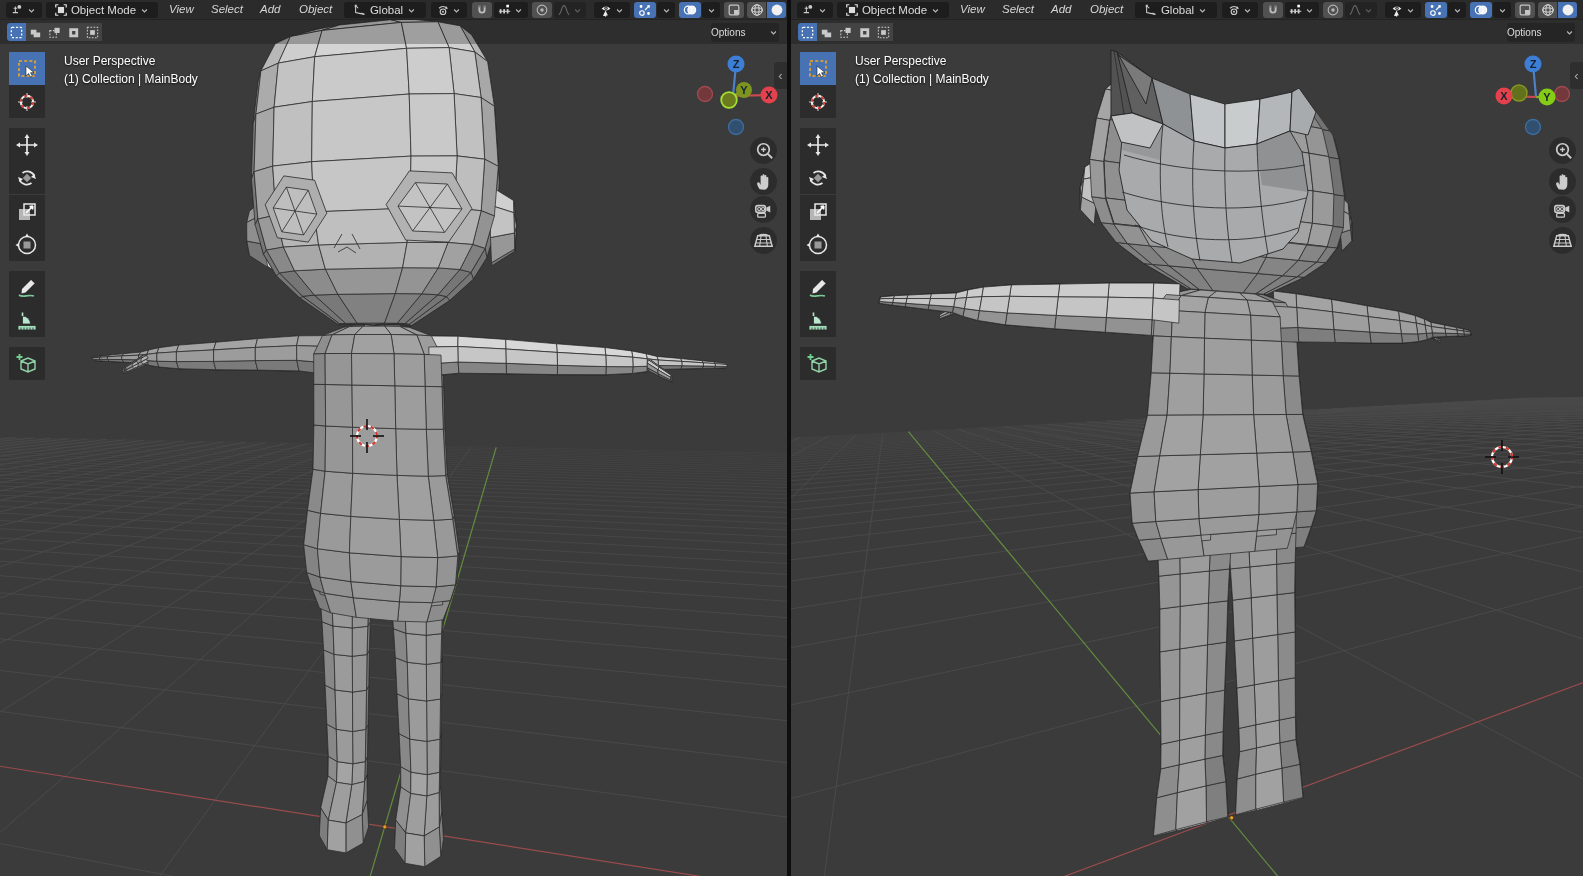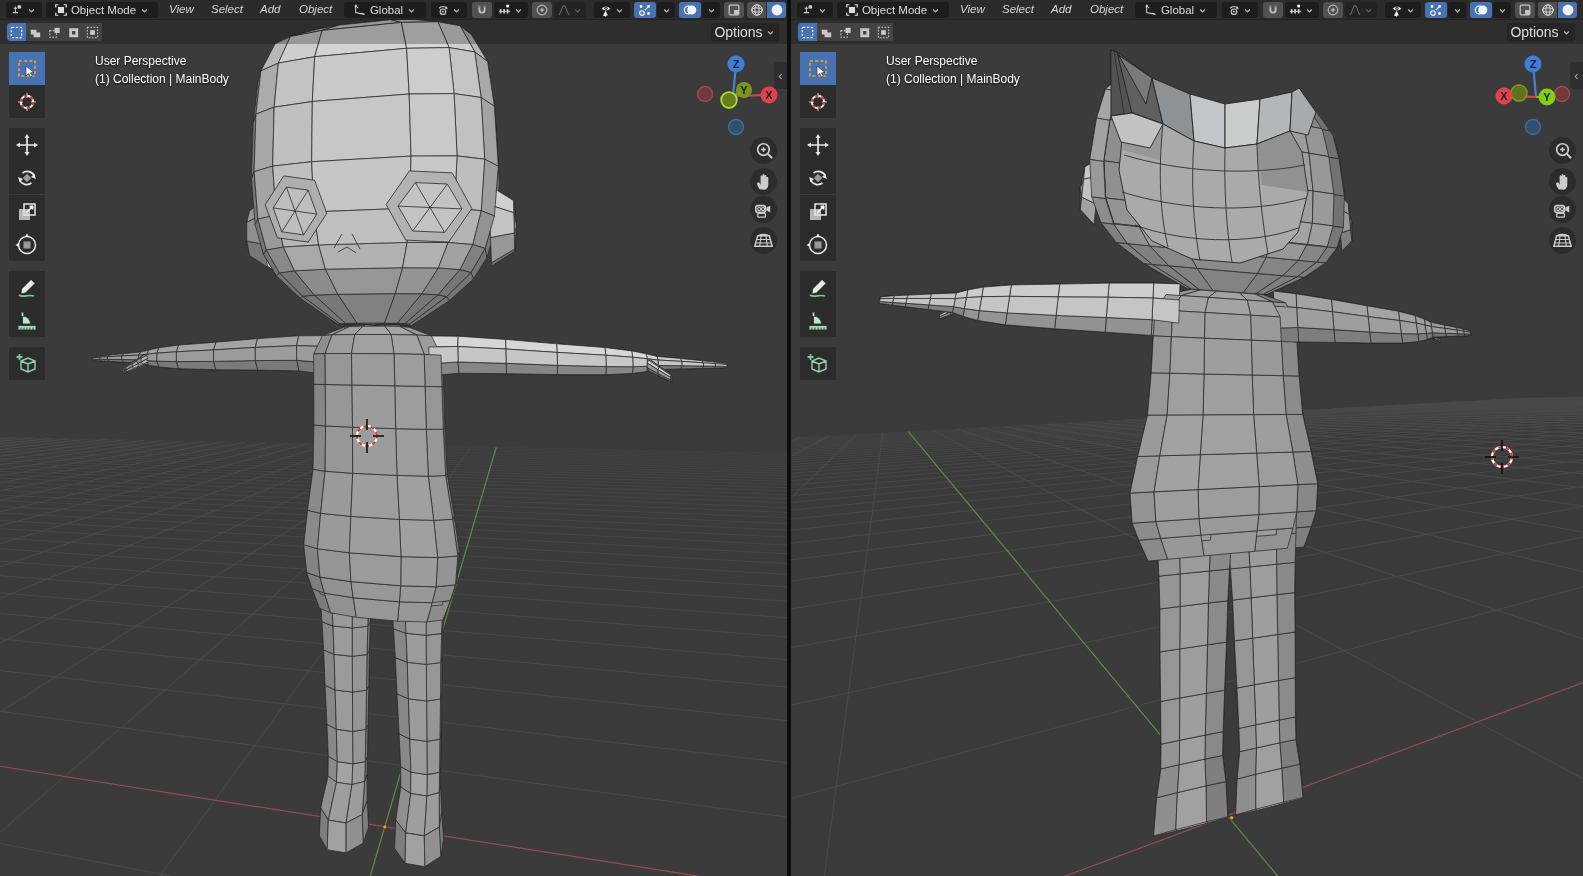--- a/index.html
+++ b/index.html
@@ -10,26 +10,26 @@
 .hbtn.blue { background:#4772b3; }
 .hbtn.bluesel { background:#4772b3; }
 .htxt { color:#dcdcdc; font-size:11.5px; padding:0 2px; white-space:nowrap; }
 .menu { position:absolute; top:3px; color:#d6d6d6; font-size:11.5px;font-style:italic; }
 .ic { width:14px; height:14px; flex:none; }
 .chv { width:11px; height:11px; flex:none; }
 .strip { position:absolute; left:0; top:20px; right:0; height:24px; background:rgba(16,16,16,0.28); }
 .selbtn { position:absolute; top:3px; width:19px; height:18px; background:#434343; display:flex; align-items:center; justify-content:center; }
 .selbtn.sel { background:#4772b3; border-radius:3px 0 0 3px; }
 .selbtn .ic { width:15px; height:15px; }
-.optbtn { position:absolute; right:8px; top:2.5px; width:68px; height:19px; background:#252525; border-radius:3px; color:#dddddd; font-size:14px; display:flex; align-items:center; justify-content:center; gap:2px; }
+.optbtn { position:absolute; right:8px; top:2.5px; width:68px; height:19px; background:#252525; border-radius:3px; color:#dddddd; font-size:10px; display:flex; align-items:center; justify-content:space-between; gap:2px; }
 .tools { position:absolute; left:9px; top:52px; width:36px; }
 .tbtn { position:absolute; left:0; width:36px; height:33.4px; background:#2c2c2c; display:flex; align-items:center; justify-content:center; }
 .tbtn.act { background:#4772b3; }
 .tic { width:26px; height:26px; }
-.vtext { position:absolute; left:64px; color:#ffffff; font-size:12px; text-shadow:0 1px 2px rgba(0,0,0,0.8);margin-left:31px; }
+.vtext { position:absolute; left:64px; color:#ffffff; font-size:12px; text-shadow:0 1px 2px rgba(0,0,0,0.8); }
 .gizmo { position:absolute; width:110px; height:110px; }
 .gz { font-size:11px; font-weight:bold; fill:#16222e; text-anchor:middle; font-family:"Liberation Sans",sans-serif; }
 .sidebtns { position:absolute; width:28px; }
 .sbtn { position:absolute; width:27px; height:27px; border-radius:50%; background:#2b2b2b; opacity:0.92; }
 .sic { width:27px; height:27px; }
 .tab { position:absolute; width:13px; height:27px; background:#2e2e2e; border-radius:4px 0 0 4px; color:#aaa; font-size:13px; display:flex; align-items:center; justify-content:center; }
 </style></head><body>
 <div class="vp" style="left:0px;width:787px">
     <div class="scene">
       <svg width="787" height="857" viewBox="0 0 787 857" style="position:absolute;left:0;top:0">

